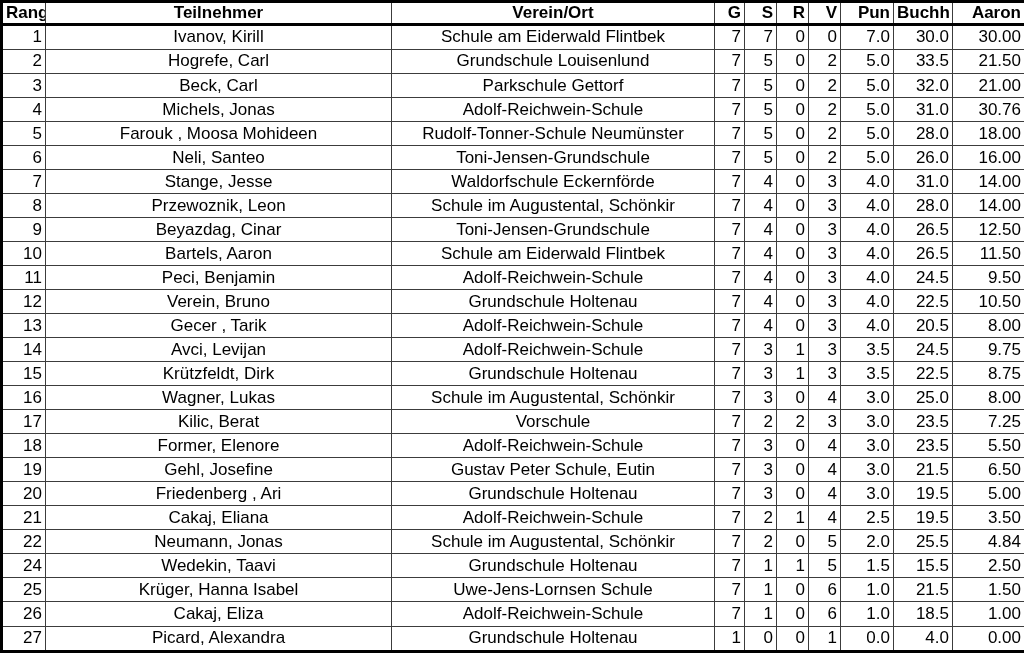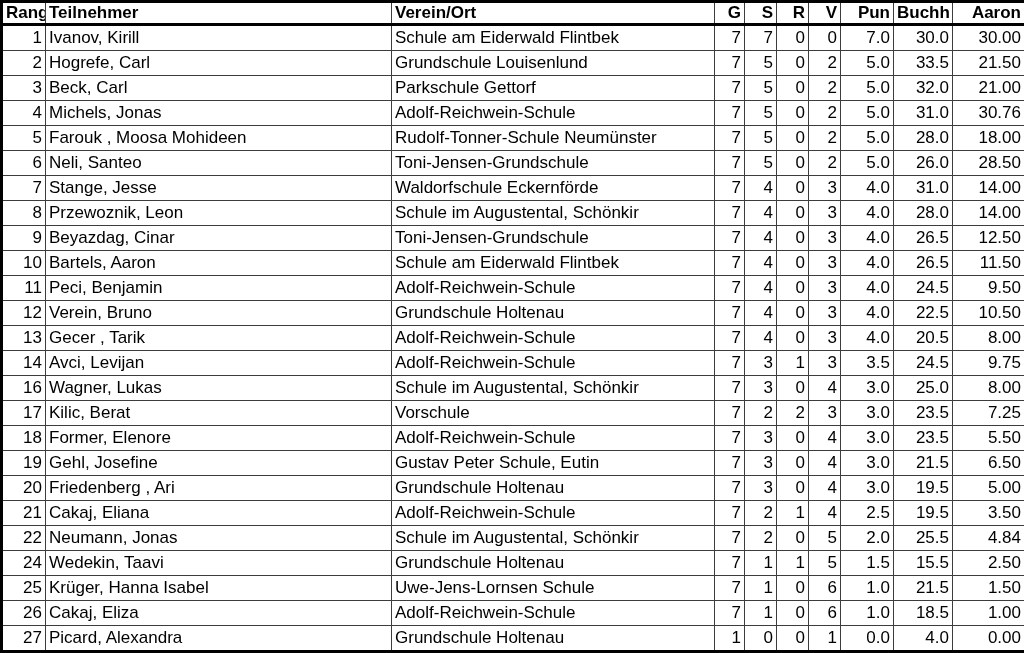--- a/index.html
+++ b/index.html
@@ -33,21 +33,21 @@
     line-height: 1.15;
     vertical-align: middle;
   }
   table.standings { border: 3px solid #000000; }
   table.standings thead th {
     font-weight: 700;
     text-align: left;
     border-bottom: 3px solid #000000;
   }
   table.standings .al-r { text-align: right; }
-  table.standings .al-l { text-align: left; }
+  table.standings .al-l { text-align: center; }
   table.standings tbody td { font-weight: 400; }
 </style>
 </head>
 <body>
 
 <div class="page">
   <table class="standings">
     <colgroup>
       <col style="width:44px">
         <col style="width:346px">
@@ -138,21 +138,21 @@
         <tr>
           <td class="al-r">6</td>
           <td class="al-l">Neli, Santeo</td>
           <td class="al-l">Toni-Jensen-Grundschule</td>
           <td class="al-r">7</td>
           <td class="al-r">5</td>
           <td class="al-r">0</td>
           <td class="al-r">2</td>
           <td class="al-r">5.0</td>
           <td class="al-r">26.0</td>
-          <td class="al-r">28.50</td>
+          <td class="al-r">16.00</td>
         </tr>
         <tr>
           <td class="al-r">7</td>
           <td class="al-l">Stange, Jesse</td>
           <td class="al-l">Waldorfschule Eckernförde</td>
           <td class="al-r">7</td>
           <td class="al-r">4</td>
           <td class="al-r">0</td>
           <td class="al-r">3</td>
           <td class="al-r">4.0</td>
@@ -235,20 +235,32 @@
           <td class="al-r">14</td>
           <td class="al-l">Avci, Levijan</td>
           <td class="al-l">Adolf-Reichwein-Schule</td>
           <td class="al-r">7</td>
           <td class="al-r">3</td>
           <td class="al-r">1</td>
           <td class="al-r">3</td>
           <td class="al-r">3.5</td>
           <td class="al-r">24.5</td>
           <td class="al-r">9.75</td>
+        </tr>
+        <tr>
+          <td class="al-r">15</td>
+          <td class="al-l">Krützfeldt, Dirk</td>
+          <td class="al-l">Grundschule Holtenau</td>
+          <td class="al-r">7</td>
+          <td class="al-r">3</td>
+          <td class="al-r">1</td>
+          <td class="al-r">3</td>
+          <td class="al-r">3.5</td>
+          <td class="al-r">22.5</td>
+          <td class="al-r">8.75</td>
         </tr>
         <tr>
           <td class="al-r">16</td>
           <td class="al-l">Wagner, Lukas</td>
           <td class="al-l">Schule im Augustental, Schönkir</td>
           <td class="al-r">7</td>
           <td class="al-r">3</td>
           <td class="al-r">0</td>
           <td class="al-r">4</td>
           <td class="al-r">3.0</td>

